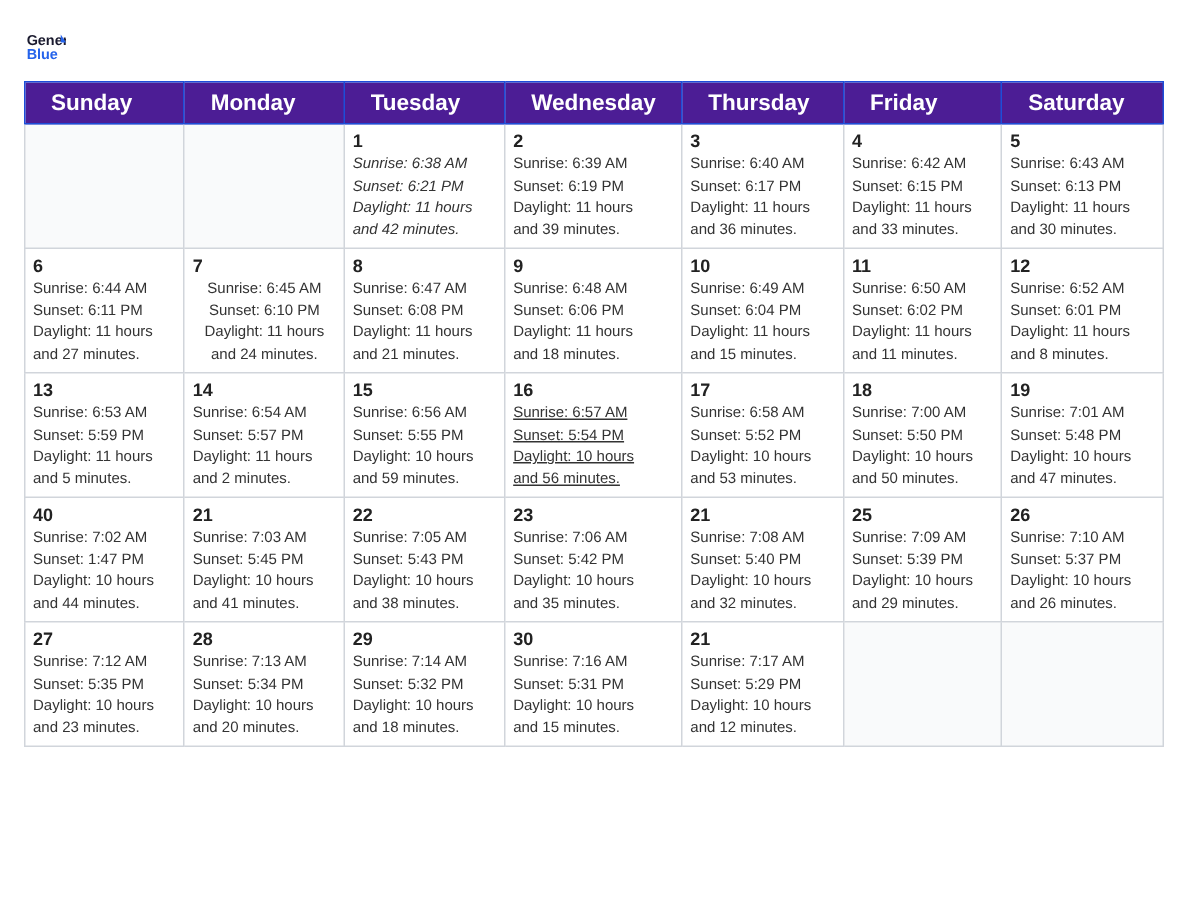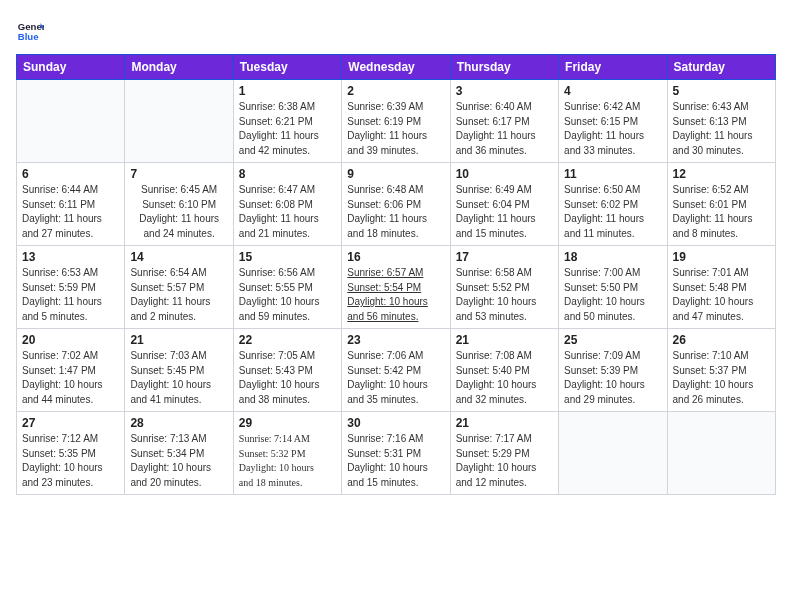--- a/index.html
+++ b/index.html
@@ -43,25 +43,25 @@
     .location {
       font-size: 15px;
       color: #444;
     }
     .calendar {
       width: 100%;
       border-collapse: collapse;
       font-size: 10.5px;
     }
     .calendar thead tr th {
-      background: #6d28d9;
+      background: #4c1d95;
       color: #fff;
       text-align: left;
-      padding: 5px 6px;
-      font-size: 12px;
+      padding: 5px 17px;
+      font-size: 15px;
       font-weight: bold;
       border: 1px solid #1d4ed8;
     }
     .calendar tbody tr td {
       vertical-align: top;
       border: 1px solid #d1d5db;
       padding: 4px 5px;
       width: calc(100% / 7);
       min-height: 80px;
       background: #fff;
@@ -121,21 +121,21 @@
           <th>Friday</th>
           <th>Saturday</th>
         </tr>
     </thead>
     <tbody id="calendar-body">
     <tr class="alt-row">
           <td class="empty"></td>
           <td class="empty"></td>
           <td>
             <span class="day-num">1</span>
-            <div class="cell-text" style="white-space: pre-line;">Sunrise: 6:38 AM
+            <div class="cell-text" style="white-space: pre-line; font-style: italic;">Sunrise: 6:38 AM
 Sunset: 6:21 PM
 Daylight: 11 hours
 and 42 minutes.</div>
           </td>
           <td>
             <span class="day-num">2</span>
             <div class="cell-text" style="white-space: pre-line;">Sunrise: 6:39 AM
 Sunset: 6:19 PM
 Daylight: 11 hours
 and 39 minutes.</div>
@@ -259,21 +259,21 @@
           <td>
             <span class="day-num">19</span>
             <div class="cell-text" style="white-space: pre-line;">Sunrise: 7:01 AM
 Sunset: 5:48 PM
 Daylight: 10 hours
 and 47 minutes.</div>
           </td>
         </tr>
         <tr>
           <td>
-            <span class="day-num">20</span>
+            <span class="day-num">40</span>
             <div class="cell-text" style="white-space: pre-line;">Sunrise: 7:02 AM
 Sunset: 1:47 PM
 Daylight: 10 hours
 and 44 minutes.</div>
           </td>
           <td>
             <span class="day-num">21</span>
             <div class="cell-text" style="white-space: pre-line;">Sunrise: 7:03 AM
 Sunset: 5:45 PM
 Daylight: 10 hours
@@ -325,21 +325,21 @@
           </td>
           <td>
             <span class="day-num">28</span>
             <div class="cell-text" style="white-space: pre-line;">Sunrise: 7:13 AM
 Sunset: 5:34 PM
 Daylight: 10 hours
 and 20 minutes.</div>
           </td>
           <td>
             <span class="day-num">29</span>
-            <div class="cell-text" style="white-space: pre-line; font-family: Liberation Serif, serif;">Sunrise: 7:14 AM
+            <div class="cell-text" style="white-space: pre-line;">Sunrise: 7:14 AM
 Sunset: 5:32 PM
 Daylight: 10 hours
 and 18 minutes.</div>
           </td>
           <td>
             <span class="day-num">30</span>
             <div class="cell-text" style="white-space: pre-line;">Sunrise: 7:16 AM
 Sunset: 5:31 PM
 Daylight: 10 hours
 and 15 minutes.</div>

